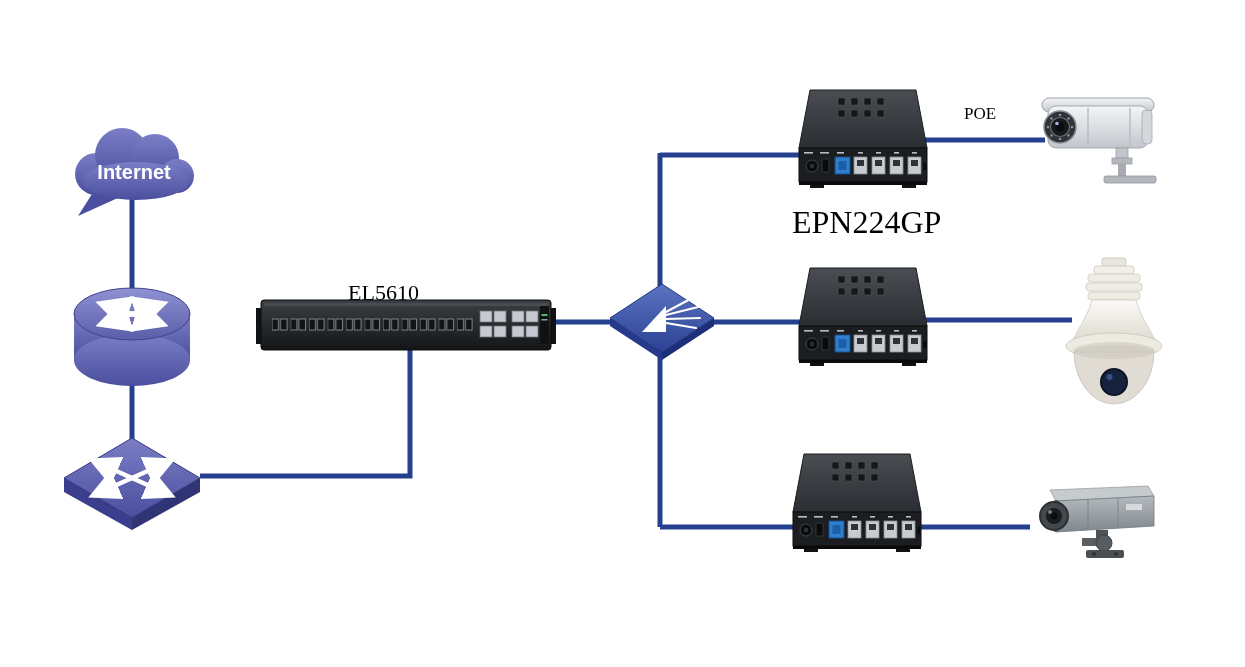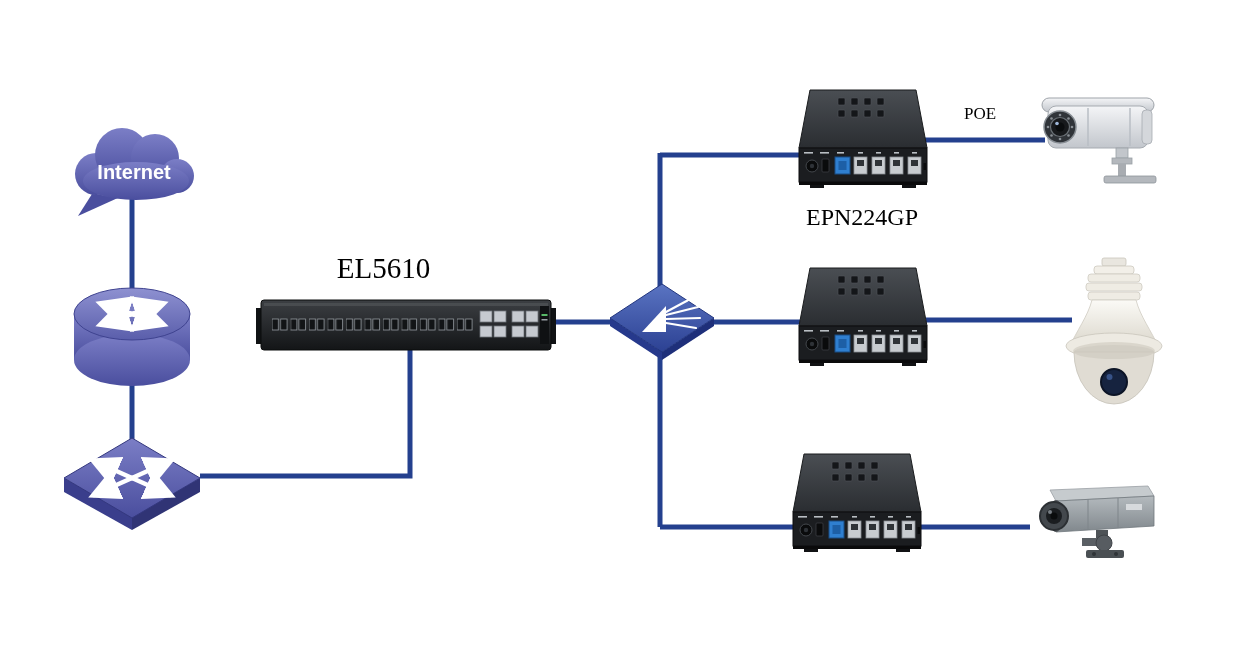--- a/index.html
+++ b/index.html
@@ -12,22 +12,22 @@
   }
   .abs{position:absolute;}
   svg{display:block;}
   .diagram-label{
     position:absolute;
     font-family:"Liberation Serif","DejaVu Serif",serif;
     color:#000000;
     text-align:center;
     white-space:nowrap;
   }
-  .lbl-olt{font-size:29px;}
-  .lbl-onu{font-size:24px;}
+  .lbl-olt{font-size:22px;margin-top:28px;}
+  .lbl-onu{font-size:32px;}
   .lbl-poe{font-size:17px;}
   .cloud-text{
     font-family:"Liberation Sans","DejaVu Sans",sans-serif;
     font-weight:bold;
     fill:#ffffff;
   }
 </style>
 </head>
 <body>
 

